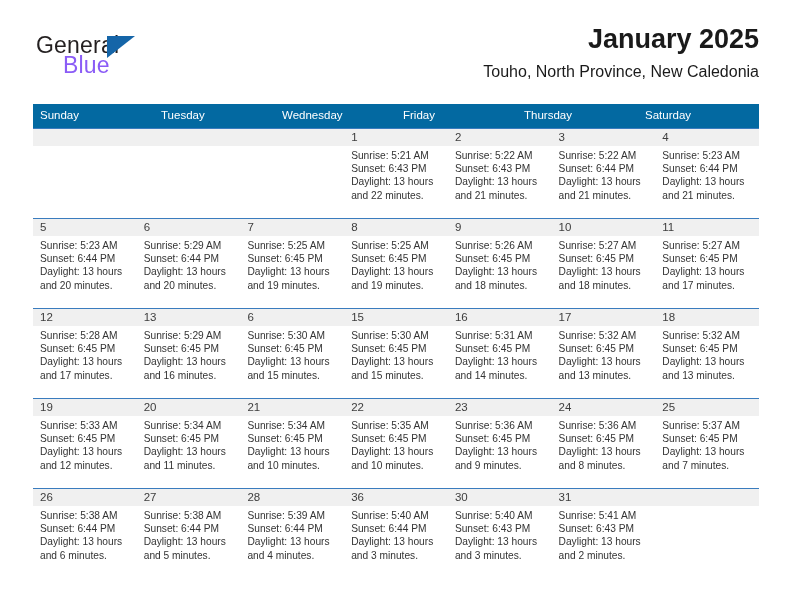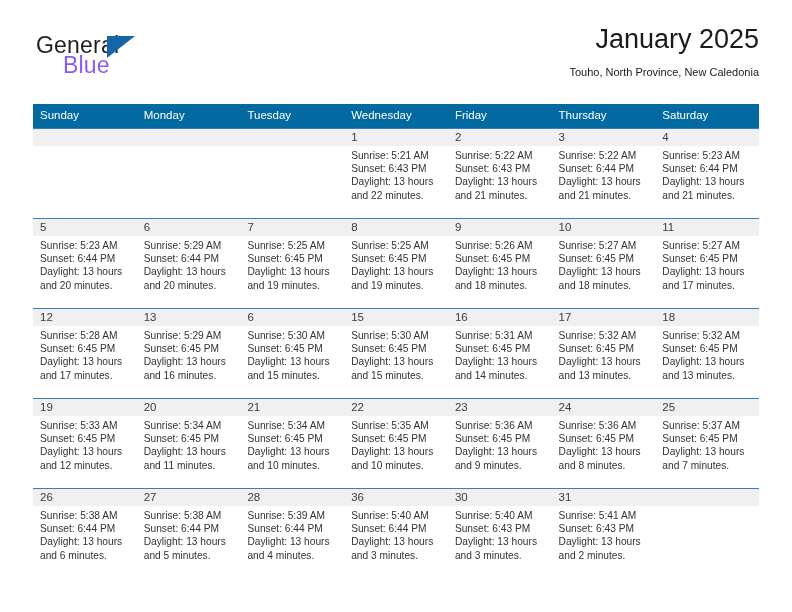--- a/index.html
+++ b/index.html
@@ -69,25 +69,25 @@
     right: 0px;
     top: 0px;
     text-align: right;
     width: 480px;
   }
   .cal-title {
     font-size: 27px;
     color: #1a1a1a;
     line-height: 34px;
     white-space: nowrap;
-    font-weight: normal;
+    font-weight: bold;
   }
   .cal-subtitle {
     margin-top: 7px;
-    font-size: 11px;
+    font-size: 16px;
     color: #1a1a1a;
     line-height: 18px;
     white-space: nowrap;
     font-weight: normal;
   }
 
   
   .calendar {
     position: absolute;
     left: 33px;
@@ -162,21 +162,20 @@
       <div class="cal-title">January 2025</div>
       <div class="cal-subtitle">Touho, North Province, New Caledonia</div>
     </div>
 
   </div>
 
   <div class="calendar">
 
     <div class="weekday-row">
       <div class="weekday-cell">Sunday</div>
-      <div class="weekday-cell">Monday</div>
       <div class="weekday-cell">Tuesday</div>
       <div class="weekday-cell">Wednesday</div>
       <div class="weekday-cell">Friday</div>
       <div class="weekday-cell">Thursday</div>
       <div class="weekday-cell">Saturday</div>
     </div>
 
     <div class="week-row">
       <div class="day-cell empty">
         <div class="day-num-strip"></div>

